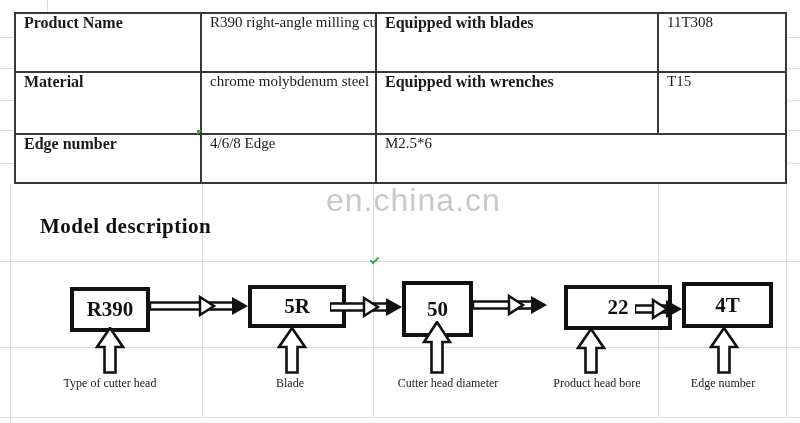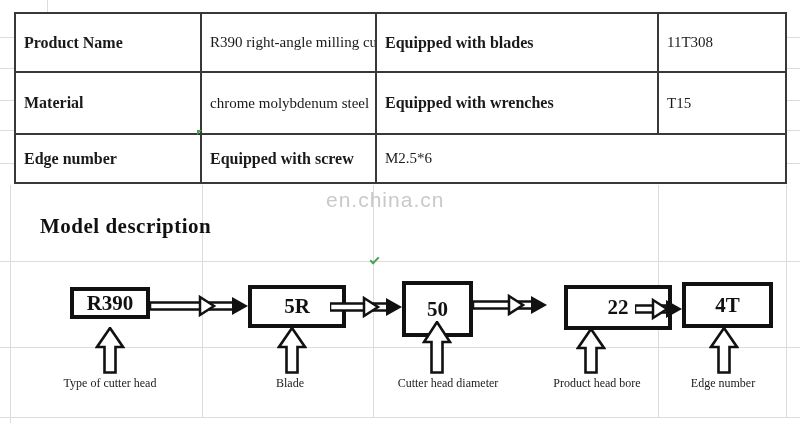--- a/index.html
+++ b/index.html
@@ -24,34 +24,34 @@
     width: 773px; height: 172px;
     border: 2px solid #383838;
     display: grid;
     grid-template-columns: 186px 175px 282px 128px;
     grid-template-rows: 59px 62px 47px;
     background: #ffffff;
   }
   .cell {
     border-right: 2px solid #383838;
     border-bottom: 2px solid #383838;
-    display: flex; align-items: center;
+    display: flex; align-items: flex-start;
     padding: 0 6px 0 8px;
     overflow: hidden; white-space: nowrap;
   }
   .cell.last-col { border-right: none; }
   .cell.last-row { border-bottom: none; }
   .cell.lbl { font-weight: bold; font-size: 16px; }
   .cell.val { font-size: 15px; }
 
   
   .watermark {
     position: absolute; left: 326px; top: 185px;
     font-family: "Liberation Sans", sans-serif;
-    font-size: 21px; line-height: 30px;
+    font-size: 32px; line-height: 30px;
     letter-spacing: 1px;
     color: #c9c9c9;
   }
 
   
   .heading {
     position: absolute; left: 22px; top: 214px;
     font-size: 21px; font-weight: bold;
     letter-spacing: 0.5px;
     color: #111;
@@ -137,36 +137,36 @@
   <div class="cell lbl">
       <span>Equipped with wrenches</span>
     </div>
   <div class="cell val last-col">
       <span>T15</span>
     </div>
 
   <div class="cell lbl last-row">
       <span>Edge number</span>
     </div>
-  <div class="cell lbl last-row">
-      <span>Equipped with screw</span>
+  <div class="cell val last-row">
+      <span>4/6/8 Edge</span>
     </div>
   <div class="cell val last-row last-col">
       <span>M2.5*6</span>
     </div>
 </div>
 
 <div class="tick-tri"></div>
 <div class="tick-check"></div>
 
 <div class="watermark">en.china.cn</div>
 
 <div class="heading">Model description</div>
 
-<div class="node-box" style="left:70px;  top:287px; width:80px; height:32px;">
+<div class="node-box" style="left:70px;  top:287px; width:80px; height:45px;">
     <span>R390</span>
   </div>
 <div class="node-box" style="left:248px; top:285px; width:98px; height:43px;">
     <span>5R</span>
   </div>
 <div class="node-box" style="left:402px; top:281px; width:71px; height:56px;">
     <span>50</span>
   </div>
 <div class="node-box" style="left:564px; top:285px; width:108px; height:45px;">
     <span>22</span>

